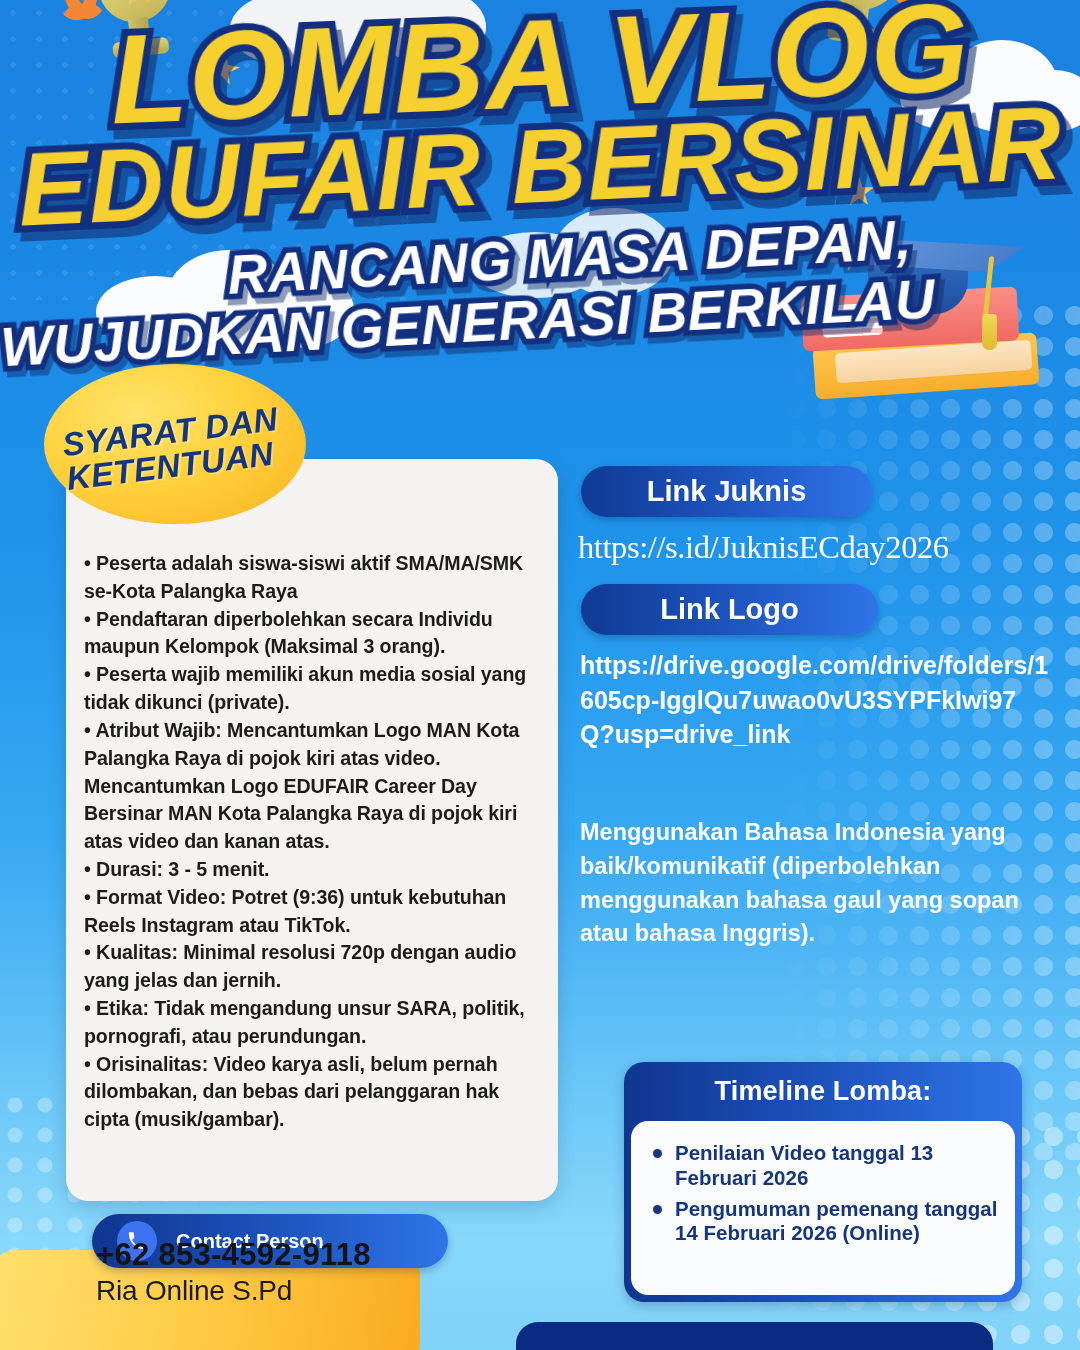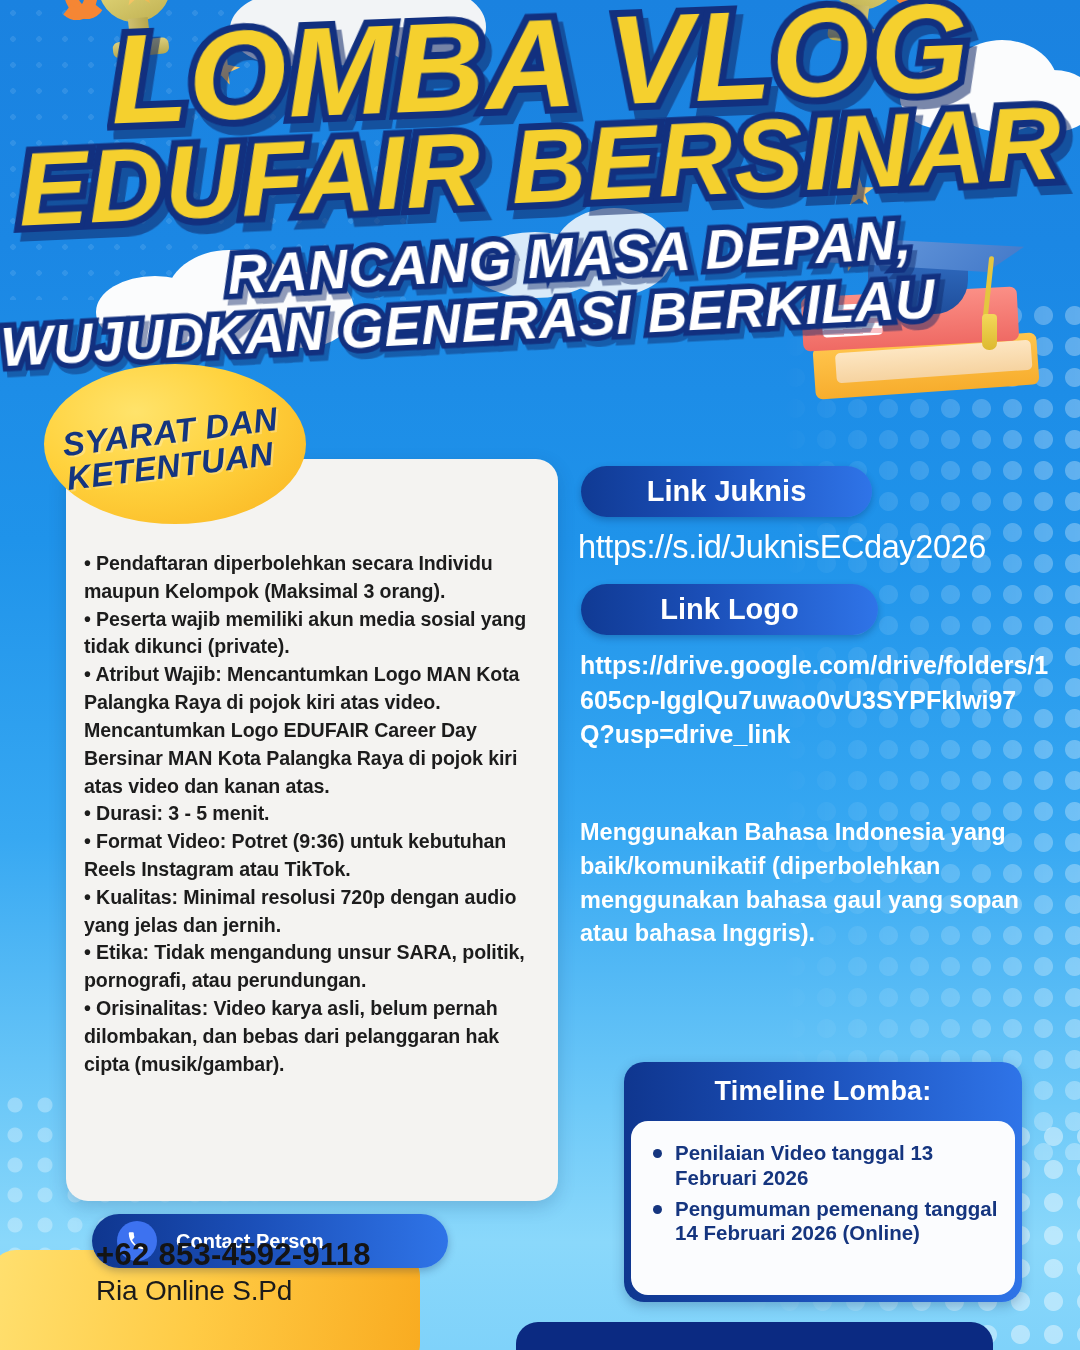--- a/index.html
+++ b/index.html
@@ -166,20 +166,21 @@
     display:flex; align-items:center; justify-content:center;
     box-shadow:0 3px 7px rgba(8,30,80,.28);
   }
   #pill-juknis{ left:581px; top:466px; width:291px; }
   #pill-logo{ left:581px; top:584px; width:297px; }
 
   .link-juknis{
     position:absolute; left:578px; top:529px; width:495px;
     color:#ffffff; font-size:32.5px; font-weight:400; letter-spacing:-.4px;
     white-space:nowrap;
+    font-family:Liberation Serif, serif;
   }
   .link-logo{
     position:absolute; left:580px; top:648px; width:470px;
     color:#ffffff; font-size:25px; font-weight:bold; line-height:1.38;
     word-break:break-all;
   }
   .lang-note{
     position:absolute; left:580px; top:816px; width:452px;
     color:#ffffff; font-size:23.5px; font-weight:bold; line-height:1.44;
   }
@@ -321,20 +322,21 @@
 
   <div class="syarat">
     <div class="txt">
       <div>SYARAT DAN</div>
       <div>KETENTUAN</div>
     </div>
   </div>
 
   <div class="reqcard">
     <div class="reqlist" id="reqlist">
+        <div class="li">• Peserta adalah siswa-siswi aktif SMA/MA/SMK se-Kota Palangka Raya</div>
         <div class="li">• Pendaftaran diperbolehkan secara Individu maupun Kelompok (Maksimal 3 orang).</div>
         <div class="li">• Peserta wajib memiliki akun media sosial yang tidak dikunci (private).</div>
         <div class="li">• Atribut Wajib: Mencantumkan Logo MAN Kota Palangka Raya di pojok kiri atas video. Mencantumkan Logo EDUFAIR Career Day Bersinar MAN Kota Palangka Raya di pojok kiri atas video dan kanan atas.</div>
         <div class="li">• Durasi: 3 - 5 menit.</div>
         <div class="li">• Format Video: Potret (9:36) untuk kebutuhan Reels Instagram atau TikTok.</div>
         <div class="li">• Kualitas: Minimal resolusi 720p dengan audio yang jelas dan jernih.</div>
         <div class="li">• Etika: Tidak mengandung unsur SARA, politik, pornografi, atau perundungan.</div>
         <div class="li">• Orisinalitas: Video karya asli, belum pernah dilombakan, dan bebas dari pelanggaran hak cipta (musik/gambar).</div>
       </div>
   </div>

